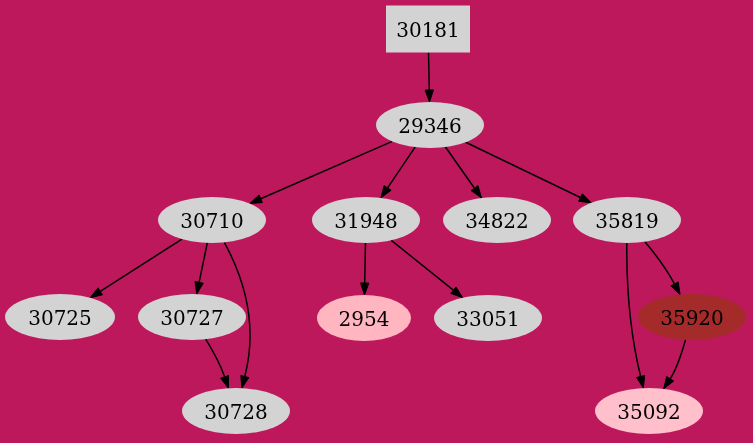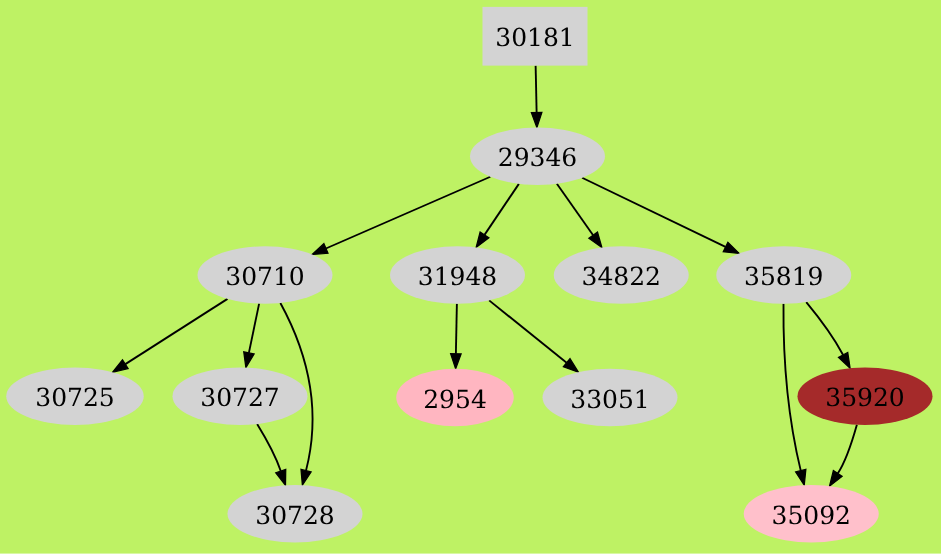--- a/index.html
+++ b/index.html
@@ -5,21 +5,21 @@
   html, body {
     margin: 0;
     padding: 0;
     background: #ffffff;
     font-family: "DejaVu Serif", "Liberation Serif", serif;
   }
   .canvas {
     position: relative;
     width: 753px;
     height: 443px;
-    background: #bef264;
+    background: #be185d;
     overflow: hidden;
   }
   svg {
     display: block;
   }
   .node-label {
     font-family: "DejaVu Serif", "Liberation Serif", serif;
     user-select: none;
   }
 </style>

